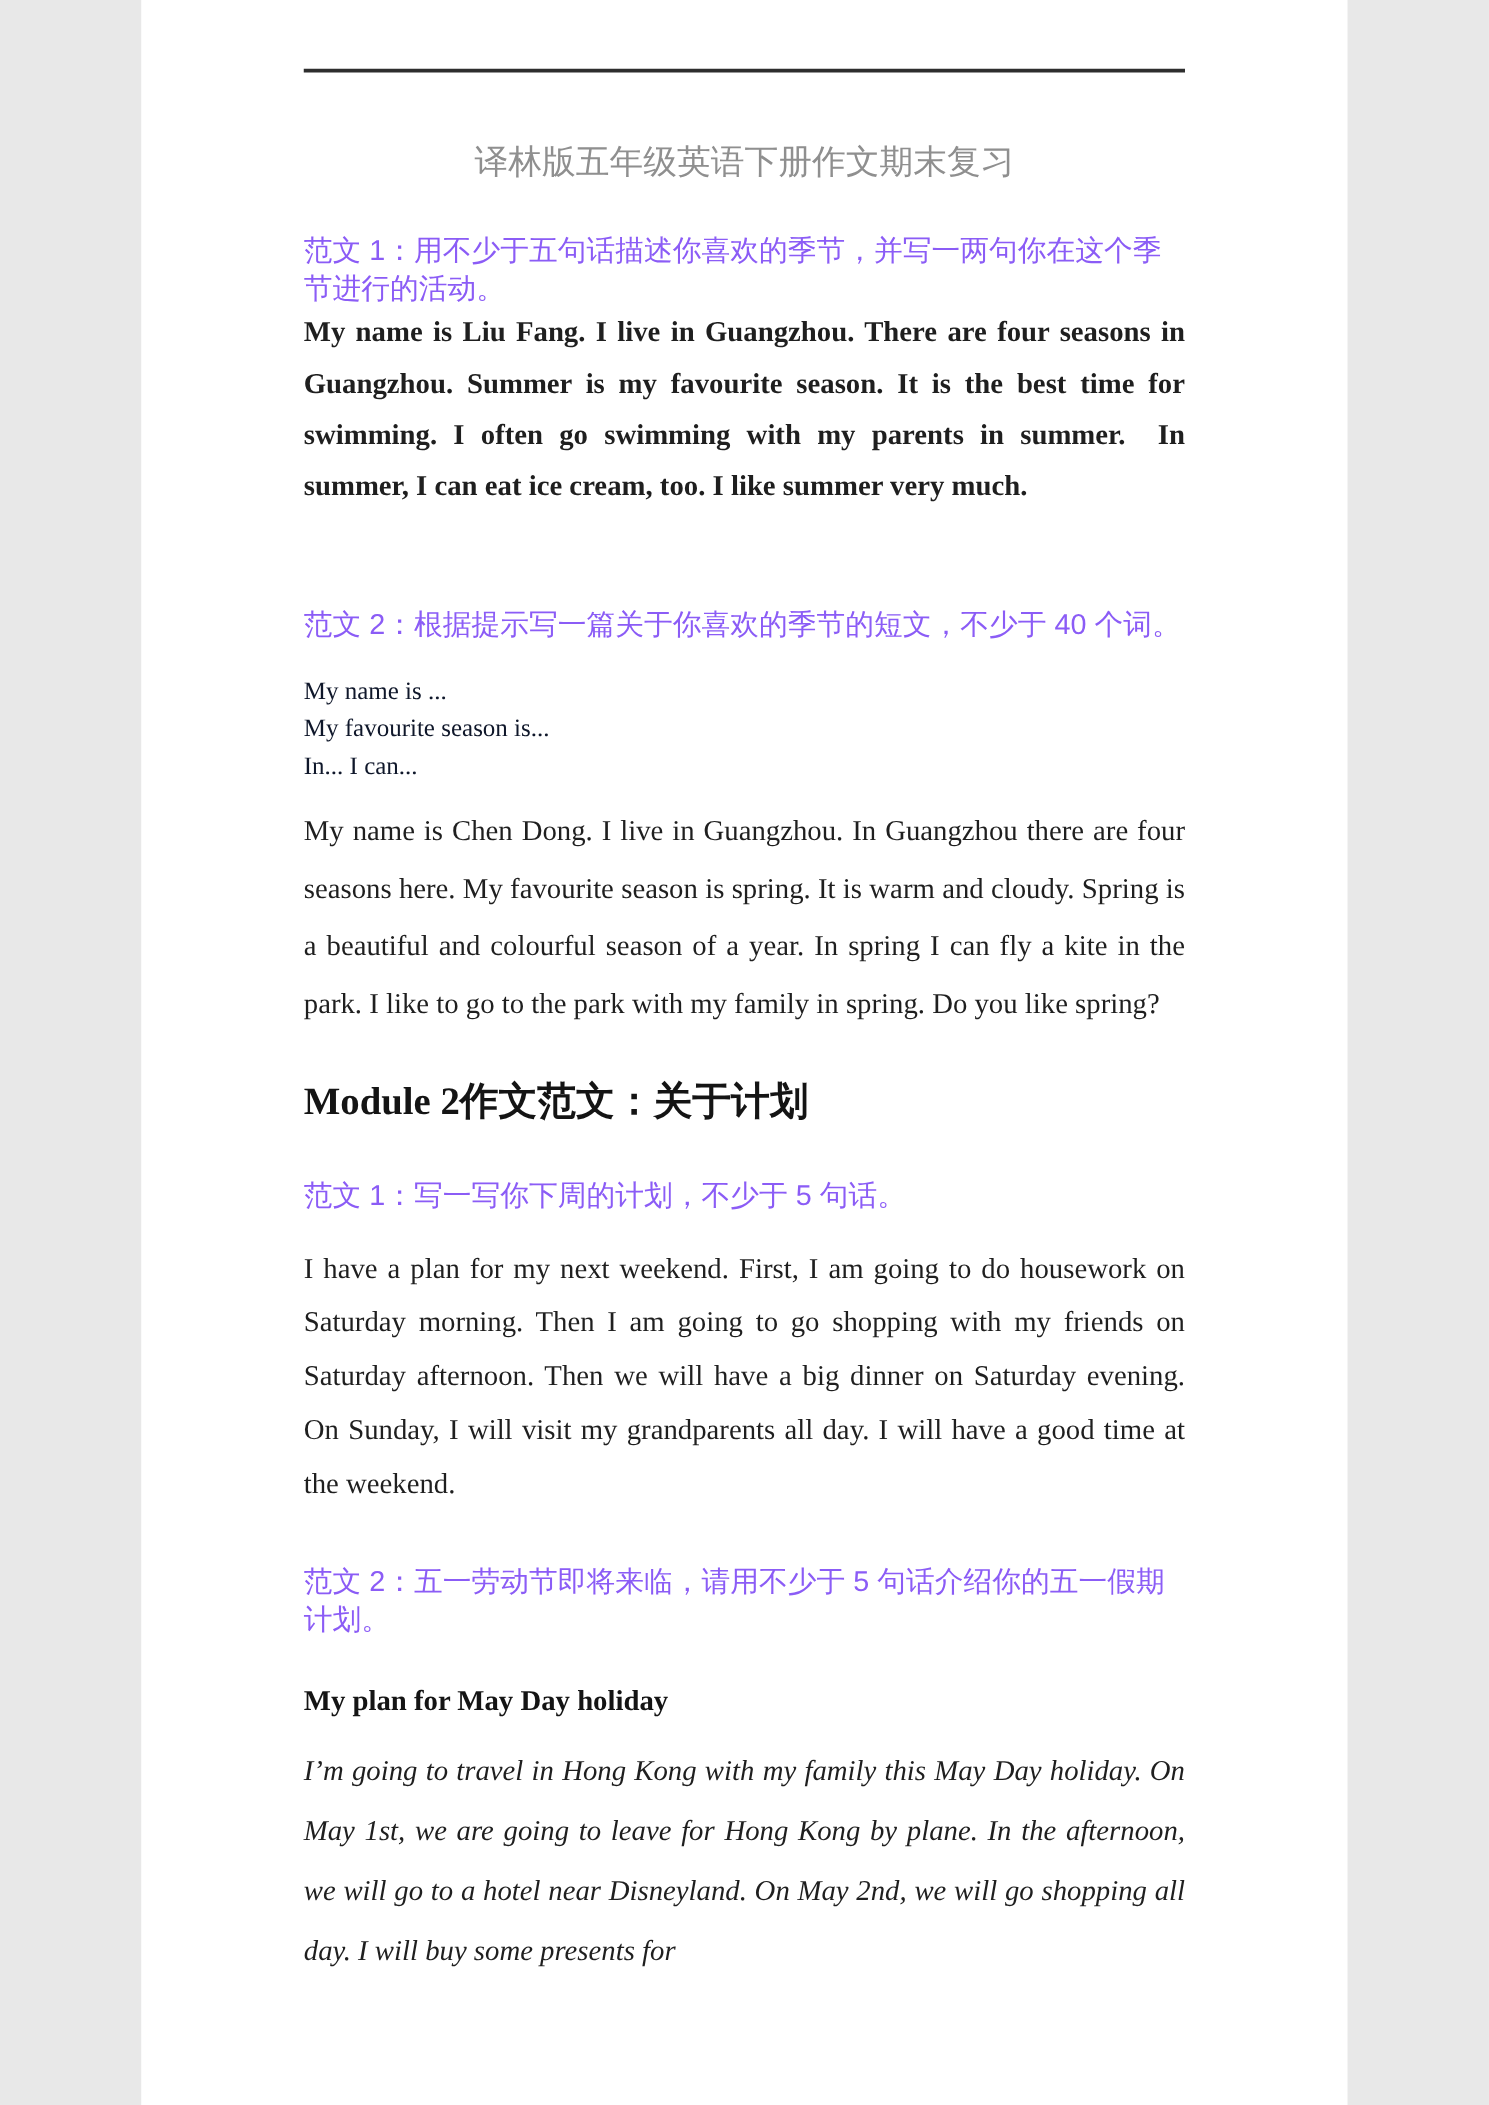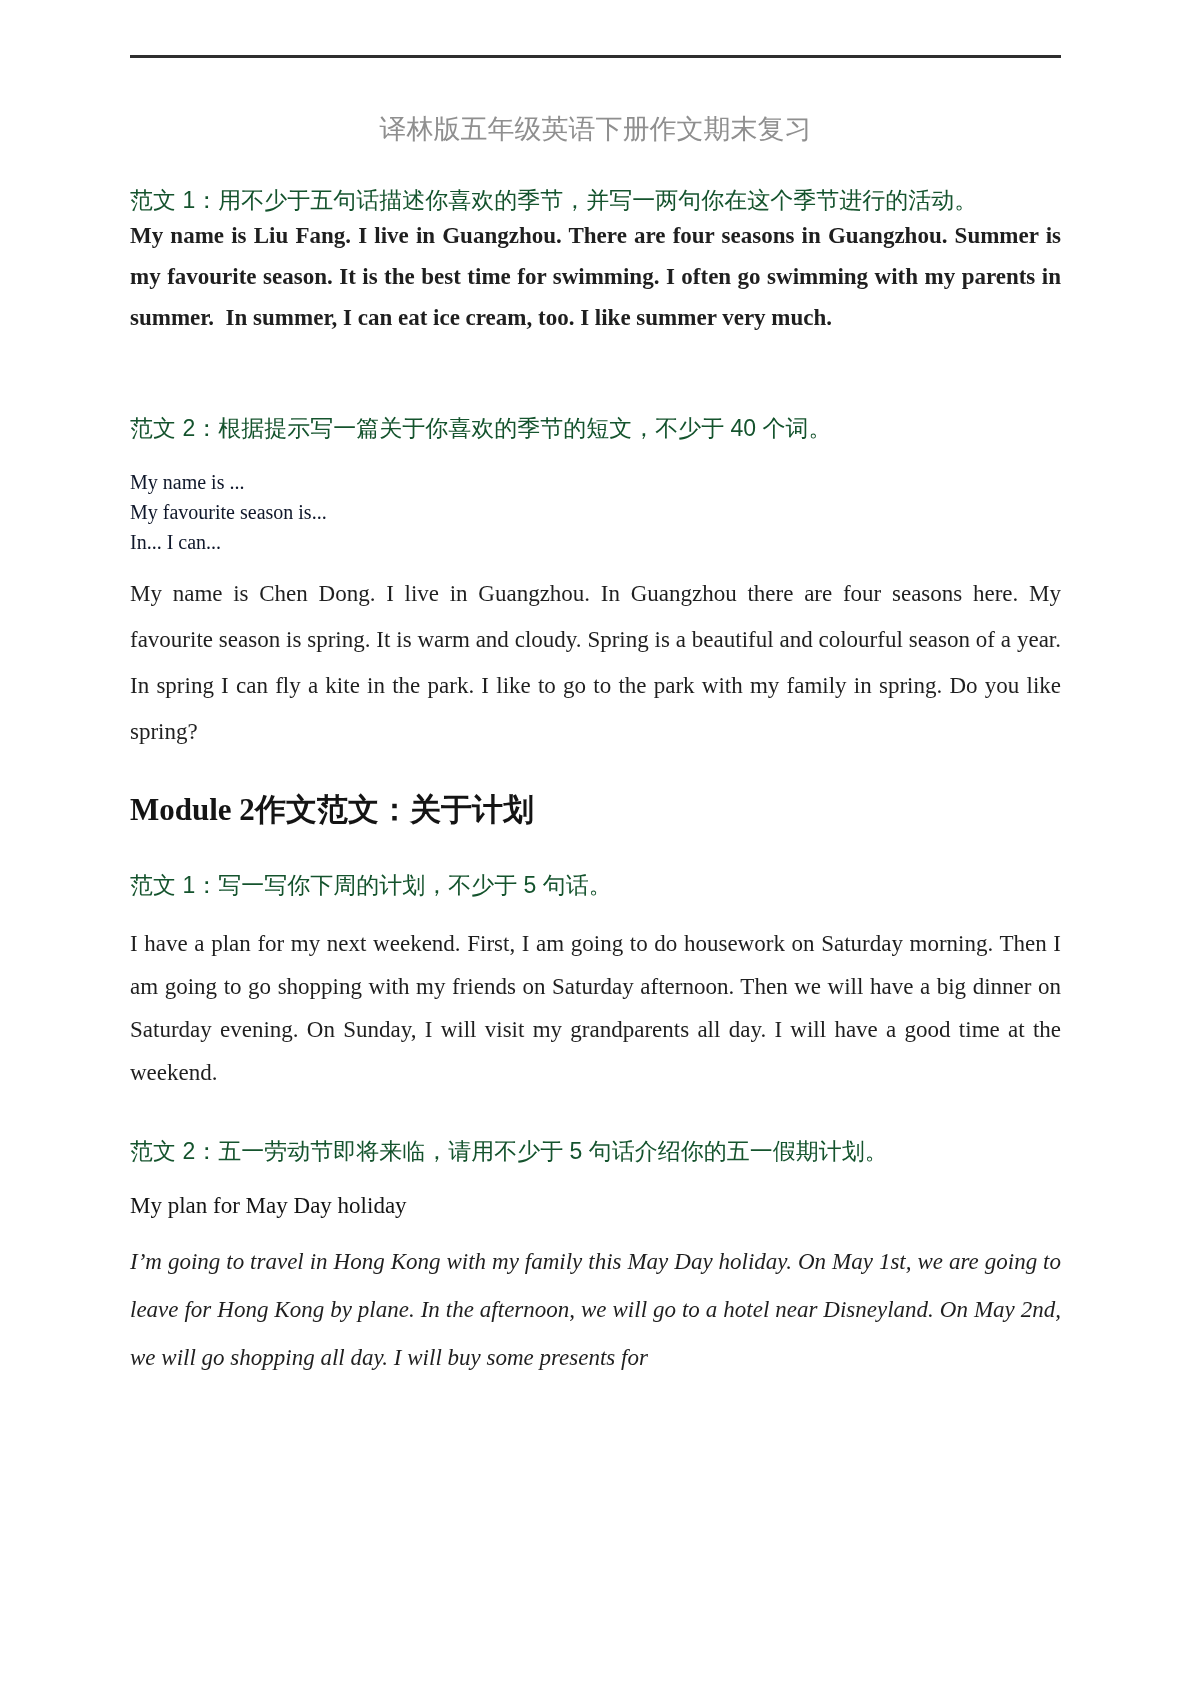--- a/index.html
+++ b/index.html
@@ -1,18 +1,18 @@
 <!DOCTYPE html>
 <html><head>
 <meta charset="utf-8">
 <style>
   html, body { margin: 0; padding: 0; background: #e8e8e8; }
   .page {
     position: relative;
-    width: 1191px;
+    width: 965px;
     height: 1684px;
     margin: 0 auto;
     background: #ffffff;
     box-sizing: border-box;
     padding: 0 130px;
     overflow: hidden;
     font-family: "Liberation Serif", "DejaVu Serif", serif;
     color: #1f1f1f;
   }
   .header-rule {
@@ -36,21 +36,21 @@
     font-weight: bold;
     color: #141414;
   }
   .h-en { font-family: "Liberation Serif", "DejaVu Serif", serif; }
   .h-zh { font-family: "Liberation Sans", "DejaVu Sans", sans-serif; }
   p { margin: 0; }
   .prompt {
     margin-top: 42px;
     font-size: 23px;
     line-height: 30px;
-    color: #14532d;
+    color: #8b5cf6;
     font-family: "Liberation Sans", "DejaVu Sans", sans-serif;
     font-weight: 400;
   }
   .prompt.mt-xl { margin-top: 75px; }
   .essay {
     font-size: 23px;
     text-align: justify;
     text-align-last: left;
     color: #1f1f1f;
   }
@@ -59,24 +59,24 @@
   .essay.lh43 { margin-top: 22px; line-height: 43px; }
   .essay.lh48 { margin-top: 18px; line-height: 48px; font-style: italic; }
   .mt-h2 { margin-top: 52px; }
   .hints {
     margin-top: 24px;
     font-size: 20px;
     line-height: 30px;
     color: #0f172a;
   }
   .essay-subtitle {
-    margin-top: 26px;
+    margin-top: 37px;
     font-size: 23px;
     line-height: 28px;
-    font-weight: normal;
+    font-weight: bold;
     color: #141414;
   }
 </style>
 </head>
 <body>
 
 <div class="page">
 
   <div class="header-rule"></div>
 

